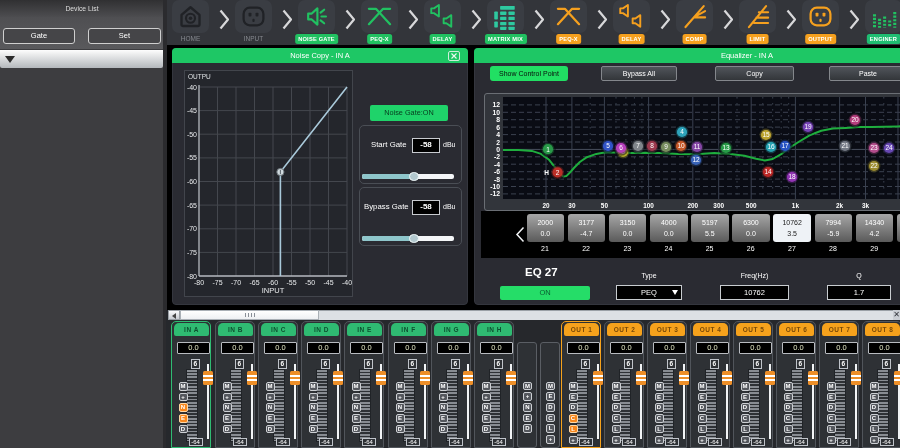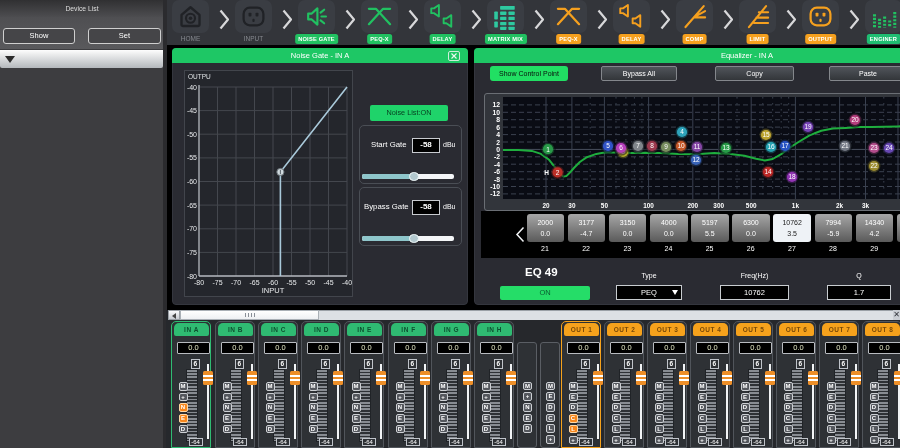--- a/index.html
+++ b/index.html
@@ -20,21 +20,21 @@
 .sixbox{position:absolute;left:18.5px;top:37px;width:9.5px;height:10px;border:1.5px solid #c0c4ca;background:#2e3135;color:#fff;font-size:6.5px;font-weight:bold;text-align:center;line-height:7px;}
 .m64{position:absolute;left:16.5px;top:116px;width:14px;height:8px;border:1px solid #c0c4ca;background:#2e3135;color:#fff;font-size:6px;text-align:center;line-height:6px;}
 .ftrack{position:absolute;left:35px;top:42px;width:2px;height:75px;background:#f2f4f6;}
 .fhandle{position:absolute;left:30.5px;top:49px;width:10px;height:13.5px;border-radius:1.5px;background:linear-gradient(180deg,#ee8f28 0 3.8px,#fff 3.8px 5.6px,#ee8f28 5.6px 8.2px,#fff 8.2px 10px,#ee8f28 10px 14px);}
 .mstrip{position:absolute;top:37px;width:20px;height:106px;border:1px solid #5a5e64;border-radius:3px;background:#2e3135;}
 </style></head><body>
 
 <div class="abs" style="left:0;top:0;width:164px;height:448px;background:#3d3d40;"></div>
 <div class="abs" style="left:0;top:0;width:164px;height:17px;background:linear-gradient(#303032,#4d4d50);color:#dedede;font-size:6.8px;text-align:center;line-height:17px;">Device List</div>
 <div class="abs" style="left:0;top:17px;width:164px;height:32px;background:linear-gradient(#4f4f52,#59595c);"></div>
-<div class="abs" style="left:3px;top:28px;width:72px;height:16px;background:#454548;border:1px solid #cfcfcf;border-radius:3px;color:#fff;font-size:7.5px;text-align:center;line-height:14px;">Show</div>
+<div class="abs" style="left:3px;top:28px;width:72px;height:16px;background:#454548;border:1px solid #cfcfcf;border-radius:3px;color:#fff;font-size:7.5px;text-align:center;line-height:14px;">Gate</div>
 <div class="abs" style="left:88px;top:28px;width:73px;height:16px;background:#454548;border:1px solid #cfcfcf;border-radius:3px;color:#fff;font-size:7.5px;text-align:center;line-height:14px;">Set</div>
 <div class="abs" style="left:0;top:50px;width:163px;height:18px;background:linear-gradient(#fdfdfd,#b4b8bc);border-radius:0 0 2px 2px;"></div>
 <div class="abs" style="left:5px;top:56px;width:0;height:0;border-left:5.5px solid transparent;border-right:5.5px solid transparent;border-top:7px solid #2b2b2b;"></div>
 <div class="abs" style="left:163px;top:0;width:4px;height:448px;background:#2b2b2e;"></div>
 <div class="abs" style="left:167px;top:0;width:733px;height:45px;background:#33353a;"></div>
 <div class="tile" style="left:172px;">
     <div style="position:absolute;left:5px;top:3px;line-height:0;"><svg style="" width="27" height="27" viewBox="0 0 24 24" fill="none">
         <path d="M4,10.5 L12,3.8 L20,10.5 L20,19.2 Q20,20.4 18.8,20.4 L5.2,20.4 Q4,20.4 4,19.2 Z" stroke="#202226" stroke-width="2.1" stroke-linejoin="round"></path>
         <circle cx="12" cy="13.6" r="4" stroke="#202226" stroke-width="1.9"></circle>
         <circle cx="12" cy="13.6" r="1.6" fill="#202226"></circle>
@@ -167,21 +167,21 @@
         <line x1="13" y1="12" x2="13" y2="22" stroke="#21c161" stroke-width="2.7" stroke-dasharray="1.9 1.3"></line>
         <line x1="17.5" y1="15.5" x2="17.5" y2="22" stroke="#21c161" stroke-width="2.7" stroke-dasharray="1.9 1.3"></line>
         <line x1="22" y1="8" x2="22" y2="22" stroke="#21c161" stroke-width="2.7" stroke-dasharray="1.9 1.3"></line>
       </svg></div>
   </div>
 <div class="tlabel" style="left:883.5px;transform:translateX(-50%);background:#1fbd72;">ENGINER</div>
 <div class="chev" style="left:849px;line-height:0;"><svg width="10" height="21" viewBox="0 0 10 21" fill="none">
       <path d="M1.5,1.5 L9,10.5 L1.5,19.5" stroke="#d8d8da" stroke-width="2.2"></path>
     </svg></div>
 <div class="abs" style="left:172px;top:48px;width:296px;height:257px;background:#2a2b32;border:1px solid #34363e;border-radius:4px;"></div>
-<div class="abs" style="left:172px;top:48px;width:296px;height:15px;background:#1ec765;border-radius:4px 4px 0 0;color:#fff;font-size:7.5px;text-align:center;line-height:15px;">Noise Gate - IN A</div>
+<div class="abs" style="left:172px;top:48px;width:296px;height:15px;background:#1ec765;border-radius:4px 4px 0 0;color:#fff;font-size:7.5px;text-align:center;line-height:15px;">Noise Copy - IN A</div>
 <div class="abs" style="left:448px;top:51px;width:12px;height:10px;border:1px solid #cdeeda;border-radius:2px;line-height:0;">
     <svg style="position:absolute;left:1px;top:1px;" width="8" height="6" viewBox="0 0 8 6">
       <path d="M1.5,0.5 L6.5,5.5 M6.5,0.5 L1.5,5.5" stroke="#eafaf0" stroke-width="1.1"></path>
     </svg>
   </div>
 <div class="abs" style="left:184px;top:70px;width:169px;height:227px;background:#24262c;border:1px solid #42454c;"></div>
 <svg class="abs" style="left:185px;top:71px;" width="167" height="225" viewBox="0 0 167 225">
     <line x1="32.5" y1="16" x2="32.5" y2="205" stroke="#44474e" stroke-width="1"></line>
     <line x1="51.0" y1="16" x2="51.0" y2="205" stroke="#44474e" stroke-width="1"></line>
     <line x1="69.5" y1="16" x2="69.5" y2="205" stroke="#44474e" stroke-width="1"></line>
@@ -217,21 +217,21 @@
     <text x="106.5" y="214" fill="#e8eaec" font-size="7" text-anchor="middle">-55</text>
     <text x="125.0" y="214" fill="#e8eaec" font-size="7" text-anchor="middle">-50</text>
     <text x="143.5" y="214" fill="#e8eaec" font-size="7" text-anchor="middle">-45</text>
     <text x="162.0" y="214" fill="#e8eaec" font-size="7" text-anchor="middle">-40</text>
     <text x="3" y="8" fill="#dfe2e5" font-size="6.5">OUTPU</text>
     <text x="88" y="222" fill="#e8eaec" font-size="7.5" text-anchor="middle">INPUT</text>
     <path d="M95.4,205 L95.4,101.0 L162,16" stroke="#a9c9da" stroke-width="1.6" fill="none"></path>
     <circle cx="95.4" cy="101.0" r="3.6" fill="#cfd9de" stroke="#6a7278" stroke-width="1"></circle>
     <line x1="95.4" y1="98.8" x2="95.4" y2="103.2" stroke="#5a6268" stroke-width="1"></line>
   </svg>
-<div class="abs" style="left:370px;top:105px;width:78px;height:16px;background:#1fd36a;border-radius:2px;color:#073c1f;font-size:7.3px;text-align:center;line-height:16px;">Noise List:ON</div>
+<div class="abs" style="left:370px;top:105px;width:78px;height:16px;background:#1fd36a;border-radius:2px;color:#073c1f;font-size:7.3px;text-align:center;line-height:16px;">Noise Gate:ON</div>
 <div class="abs" style="left:359px;top:125px;width:103px;height:59px;border:1px solid #4a4e55;border-radius:5px;"></div>
 <div class="abs" style="left:371px;top:140px;white-space:nowrap;color:#fff;font-size:7.8px;">Start Gate</div>
 <div class="vbox" style="left:412px;top:138px;width:28px;height:15px;line-height:12.5px;font-weight:bold;font-size:8px;border:1.5px solid #c8cbd0;">-58</div>
 <div class="abs" style="left:443px;top:141px;color:#fff;font-size:7px;">dBu</div>
 <div class="abs" style="left:362px;top:174px;width:92px;height:4.5px;background:#f4f6f8;border-radius:2px;"></div>
 <div class="abs" style="left:362px;top:174px;width:50px;height:4.5px;background:#8ec6cb;border-radius:2px;"></div>
 <div class="abs" style="left:409px;top:171.5px;width:9.5px;height:9.5px;background:#b2c8ce;border:1px solid #f2fafa;border-radius:50%;"></div>
 <div class="abs" style="left:359px;top:187px;width:103px;height:59px;border:1px solid #4a4e55;border-radius:5px;"></div>
 <div class="abs" style="left:364px;top:202px;white-space:nowrap;color:#fff;font-size:7.8px;">Bypass Gate</div>
 <div class="vbox" style="left:412px;top:200px;width:28px;height:15px;line-height:12.5px;font-weight:bold;font-size:8px;border:1.5px solid #c8cbd0;">-58</div>
@@ -430,21 +430,21 @@
 <div class="abs" style="left:691.1px;top:245px;width:37px;color:#fff;font-size:7px;text-align:center;">25</div>
 <div class="abs" style="left:732.2px;top:214px;width:37.5px;height:28px;border-radius:3px;background:linear-gradient(#a6a6a6,#5a5a5a);color:#fff;font-size:7px;text-align:center;line-height:1.55;padding-top:4px;">6300<br>0.0</div>
 <div class="abs" style="left:732.2px;top:245px;width:37px;color:#fff;font-size:7px;text-align:center;">26</div>
 <div class="abs" style="left:773.4px;top:214px;width:37.5px;height:28px;border-radius:3px;background:#eef2f6;color:#1a1a1a;font-size:7px;text-align:center;line-height:1.55;padding-top:4px;">10762<br>3.5</div>
 <div class="abs" style="left:773.4px;top:245px;width:37px;color:#fff;font-size:7px;text-align:center;">27</div>
 <div class="abs" style="left:814.5px;top:214px;width:37.5px;height:28px;border-radius:3px;background:linear-gradient(#a6a6a6,#5a5a5a);color:#fff;font-size:7px;text-align:center;line-height:1.55;padding-top:4px;">7994<br>-5.9</div>
 <div class="abs" style="left:814.5px;top:245px;width:37px;color:#fff;font-size:7px;text-align:center;">28</div>
 <div class="abs" style="left:855.7px;top:214px;width:37.5px;height:28px;border-radius:3px;background:linear-gradient(#a6a6a6,#5a5a5a);color:#fff;font-size:7px;text-align:center;line-height:1.55;padding-top:4px;">14340<br>4.2</div>
 <div class="abs" style="left:855.7px;top:245px;width:37px;color:#fff;font-size:7px;text-align:center;">29</div>
 <div class="abs" style="left:896.8px;top:214px;width:37.5px;height:28px;border-radius:3px;background:linear-gradient(#a6a6a6,#5a5a5a);color:#fff;font-size:7px;text-align:center;line-height:1.55;padding-top:4px;">20000<br>0.0</div>
-<div class="abs" style="left:525px;top:266px;color:#fff;font-size:11.5px;font-weight:bold;">EQ 49</div>
+<div class="abs" style="left:525px;top:266px;color:#fff;font-size:11.5px;font-weight:bold;">EQ 27</div>
 <div class="abs" style="left:500px;top:286px;width:90px;height:14px;background:#25dd68;border-radius:2px;color:#0b6134;font-size:7.5px;text-align:center;line-height:14px;">ON</div>
 <div class="abs" style="left:616px;top:272px;width:66px;color:#fff;font-size:7px;text-align:center;">Type</div>
 <div class="vbox" style="left:616px;top:285px;width:66px;height:15px;line-height:13px;border-color:#c8ccd0;">PEQ</div>
 <div class="abs" style="left:672px;top:290px;width:0;height:0;border-left:3.5px solid transparent;border-right:3.5px solid transparent;border-top:5px solid #fff;"></div>
 <div class="abs" style="left:720px;top:272px;width:69px;color:#fff;font-size:7px;text-align:center;">Freq(Hz)</div>
 <div class="vbox" style="left:720px;top:285px;width:69px;height:15px;line-height:13px;border-color:#c8ccd0;">10762</div>
 <div class="abs" style="left:827px;top:272px;width:64px;color:#fff;font-size:7px;text-align:center;">Q</div>
 <div class="vbox" style="left:827px;top:285px;width:64px;height:15px;line-height:13px;border-color:#c8ccd0;">1.7</div>
 <div class="abs" style="left:166px;top:310px;width:734px;height:138px;background:#26282c;"></div>
 <div class="abs" style="left:168px;top:310px;width:732px;height:10px;background:#dce0e4;border-top:1px solid #9aa0a6;"></div>

